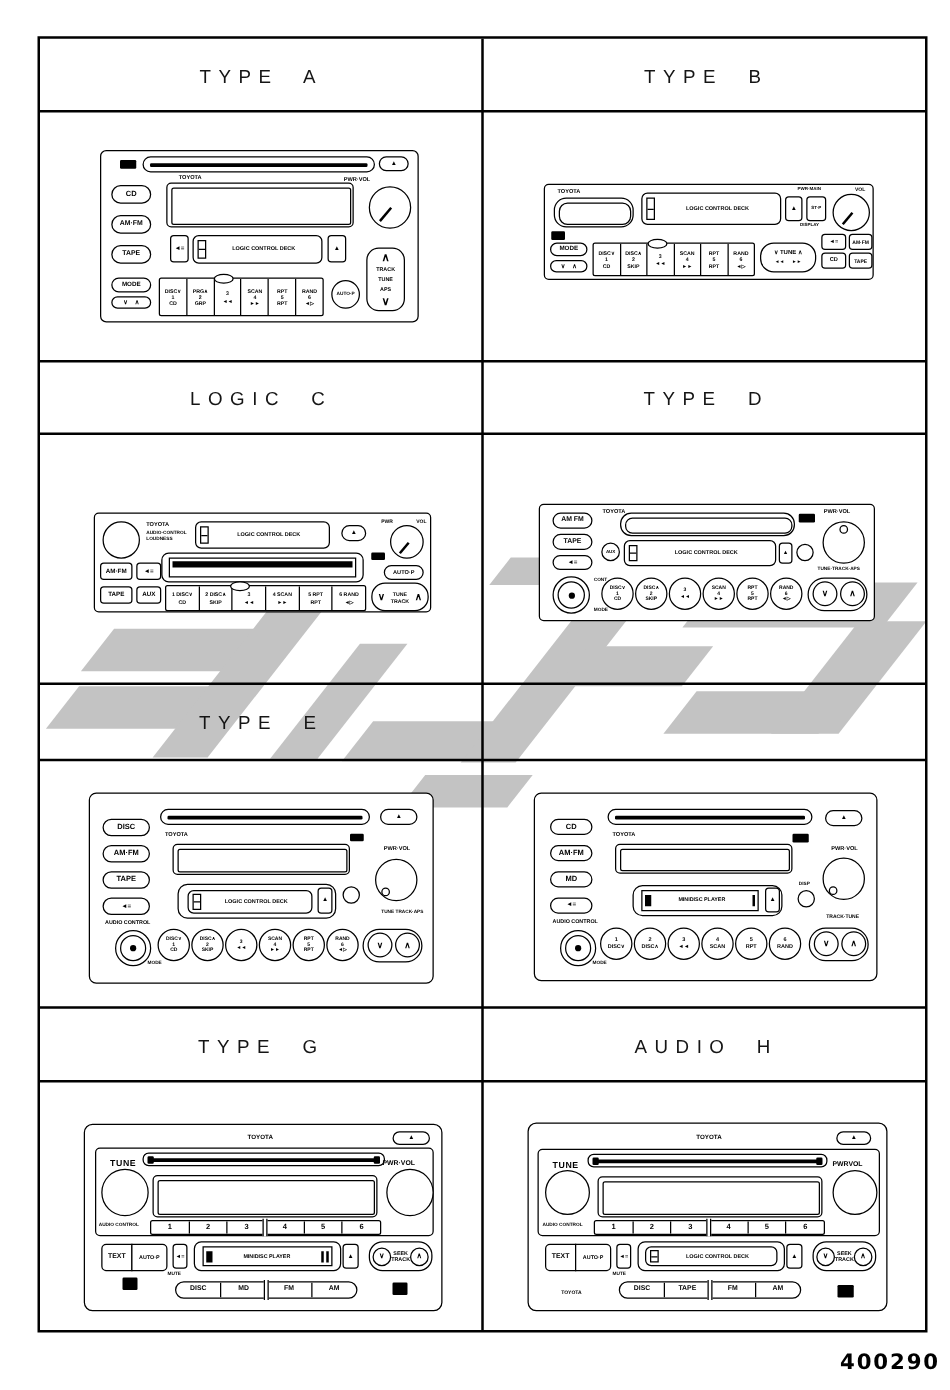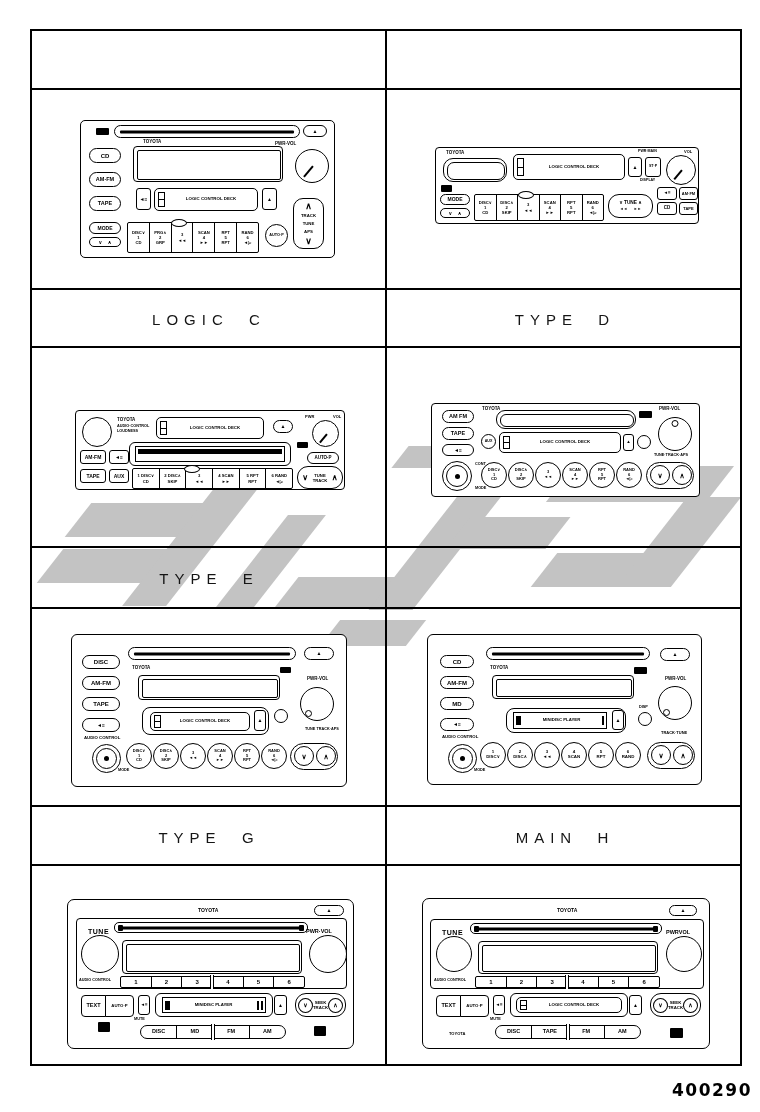--- a/index.html
+++ b/index.html
@@ -89,25 +89,27 @@
   <div id="frame">
     <div class="hl" style="top:57px"></div>
     <div class="hl" style="top:257px"></div>
     <div class="hl" style="top:315px"></div>
     <div class="hl" style="top:515px"></div>
     <div class="hl" style="top:576px"></div>
     <div class="hl" style="top:774px"></div>
     <div class="hl" style="top:833px"></div>
     <div class="vl"></div>
 
+    <div class="th" style="left:0;top:22px">TYPE  A</div>
+    <div class="th" style="left:356px;top:22px">TYPE  B</div>
     <div class="th" style="left:0;top:280px">LOGIC  C</div>
     <div class="th" style="left:356px;top:280px">TYPE  D</div>
     <div class="th" style="left:0;top:539px">TYPE  E</div>
     <div class="th" style="left:0;top:798px">TYPE  G</div>
-    <div class="th" style="left:356px;top:798px">MAIN  H</div>
+    <div class="th" style="left:356px;top:798px">AUDIO  H</div>
 
     <div class="radio" style="left:48px;top:89px;width:255px;height:138px">
       <div class="r blk" style="left:15px;top:7px;width:13px;height:7px"></div>
       <div class="slot" style="left:33px;top:4px;width:186px;height:13px;border-radius:7px">
           <div class="slotbar"></div>
         </div>
       <div class="r b pill" style="left:222px;top:4px;width:24px;height:12px;font-size:5px">▲</div>
       <div class="lb" style="left:62px;top:19px;font-size:4.5px">TOYOTA</div>
       <div class="lb" style="left:194px;top:21px;font-size:4.5px">PWR·VOL</div>
       <div class="knob" style="left:214px;top:28px;width:34px;height:34px">

